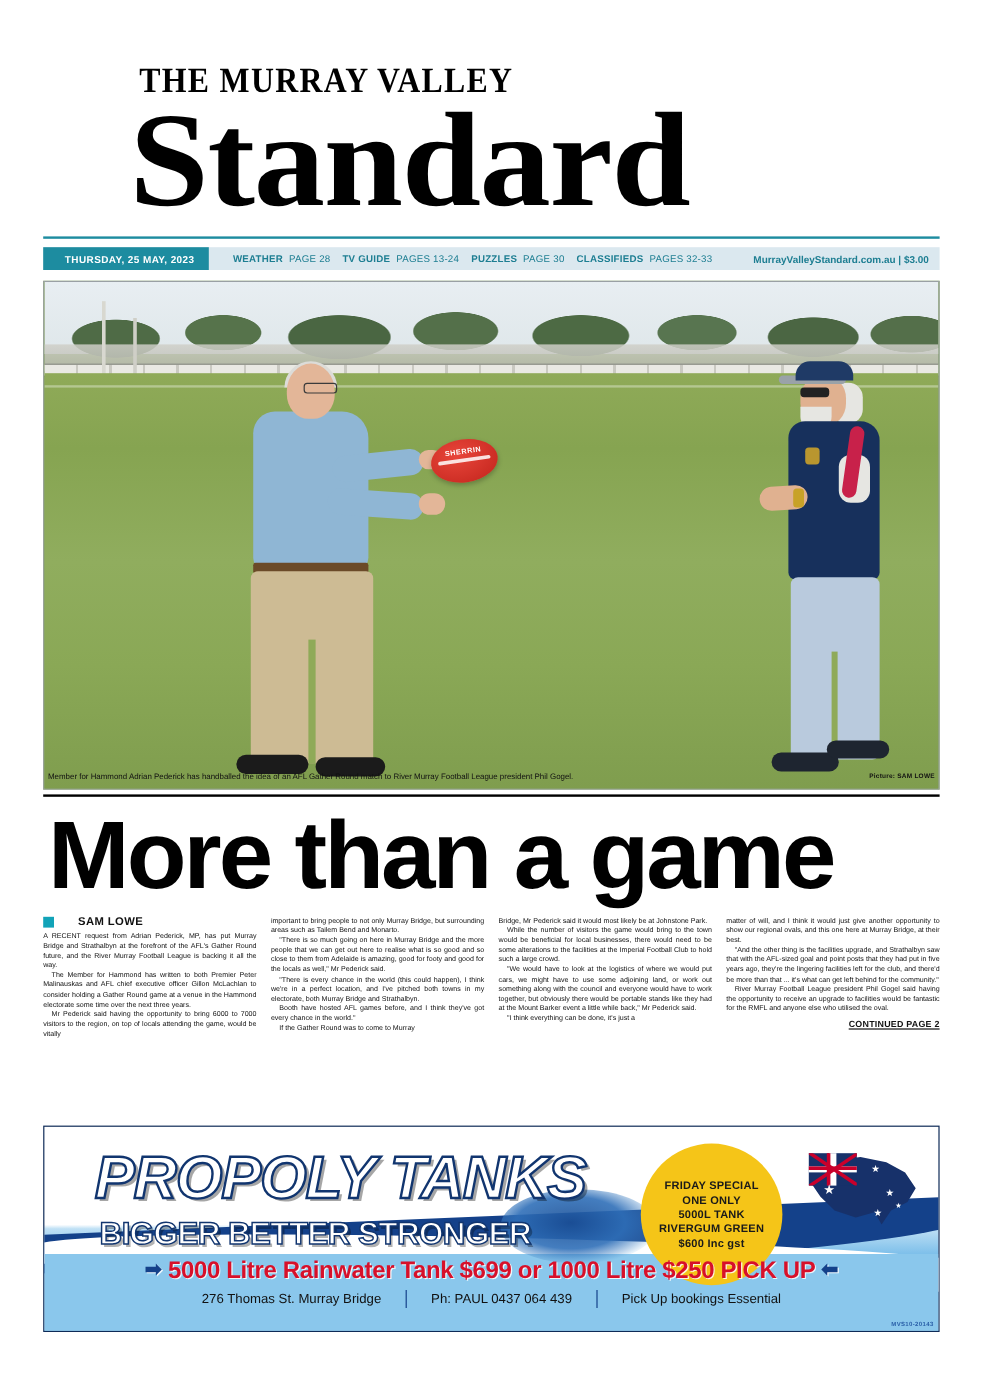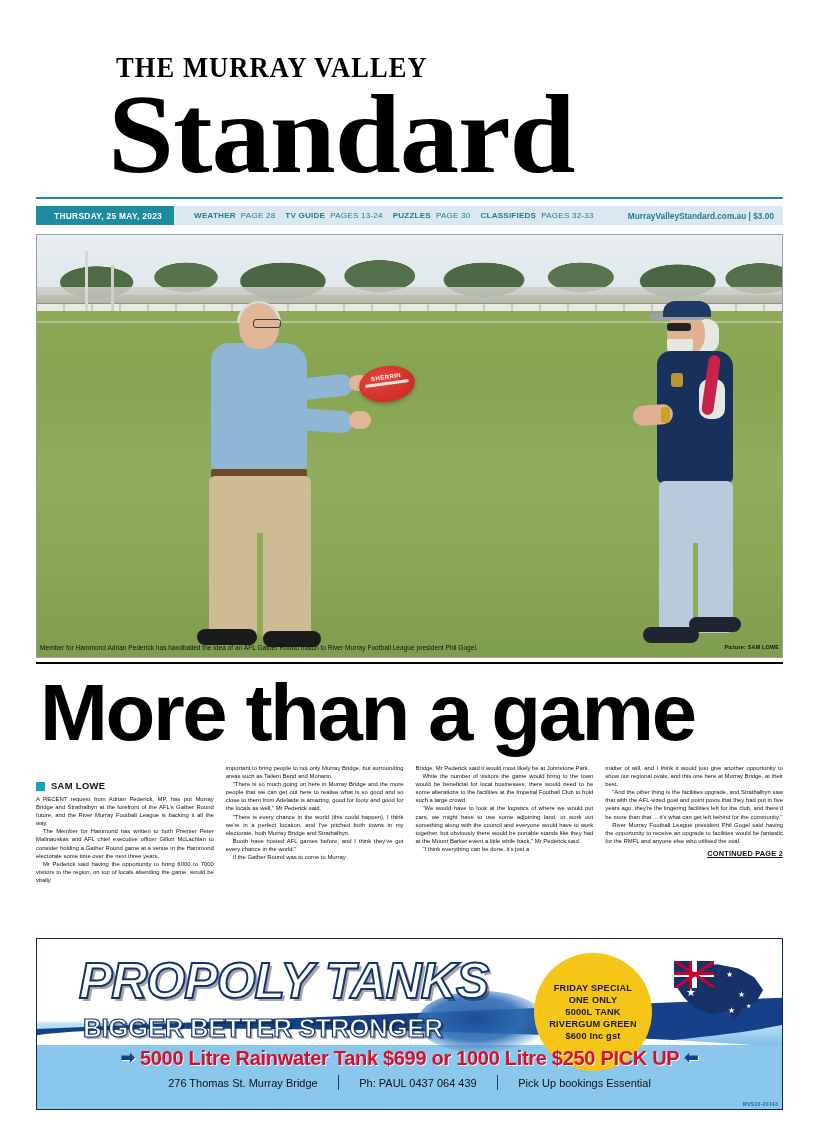--- a/index.html
+++ b/index.html
@@ -181,21 +181,21 @@
     transform-origin:left top;
   }
   
   .article{
     position:absolute;left:36px;top:764px;width:747px;height:164px;
     display:grid;
     grid-template-columns:repeat(4,1fr);
     column-gap:12px;
   }
   .col{position:relative;font-size:5.9px;line-height:8.1px;color:#111;text-align:justify;}
-  .byline{display:flex;align-items:center;gap:6px;margin-bottom:4px;margin-top:18px;}
+  .byline{display:flex;align-items:center;gap:20px;margin-bottom:4px;}
   .byline-sq{width:9px;height:9px;background:#12a3b8;flex:none;}
   .byline-name{font-size:9.4px;font-weight:bold;letter-spacing:.35px;color:#111;}
   .col p{margin:0;text-indent:7px;}
   .col p.first{text-indent:0;}
   .continued{
     text-align:right;font-weight:bold;font-size:7.4px;letter-spacing:.2px;
     margin-top:5px;
     text-decoration:underline;
   }
   

